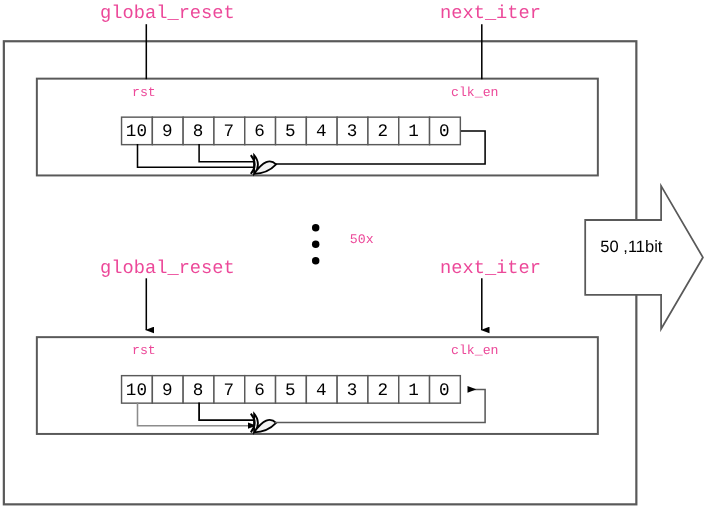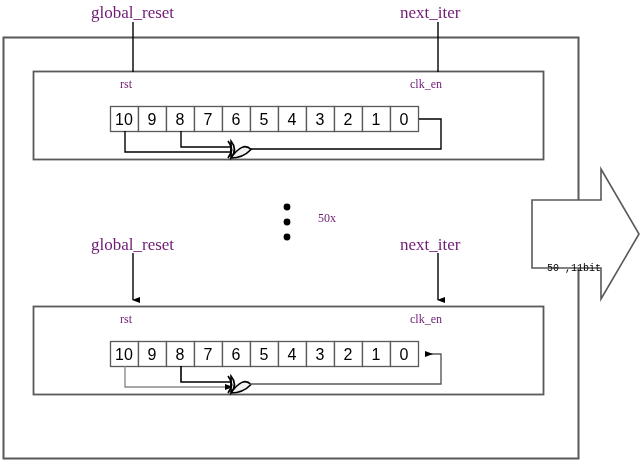--- a/index.html
+++ b/index.html
@@ -18,58 +18,57 @@
   svg.layer {
     position: absolute;
     left: 0;
     top: 0;
     width: 640px;
     height: 472px;
   }
   .lbl {
     position: absolute;
     white-space: nowrap;
-    color: #701a75;
-    font-family: Liberation Serif, serif;
+    color: #ec4899;
+    font-family: Liberation Mono, monospace;
     font-size: 17px;
     line-height: 1;
     text-align: center;
   }
   .lbl-port {
     font-size: 12px;
   }
   .lbl-50x {
     font-size: 12px;
   }
   .cellnum {
     position: absolute;
     color: #000000;
-    font-family: Liberation Sans, sans-serif;
+    font-family: Liberation Mono, monospace;
     font-size: 16px;
     line-height: 1;
     text-align: center;
     top: 0;
     height: 25px;
     display: flex;
     align-items: center;
     justify-content: center;
   }
   .regrow {
     position: absolute;
     height: 25px;
   }
   .arrowtext {
     position: absolute;
     color: #000000;
-    font-family: Liberation Mono, monospace;
-    font-size: 10px;
+    font-family: Liberation Sans, sans-serif;
+    font-size: 15px;
     line-height: 20px;
     text-align: center;
     white-space: nowrap;
-    margin-top: 44px;
   }
 </style>
 </head>
 <body>
 
 <div id="canvas">
 
   <svg class="layer" viewBox="0 0 640 472" xmlns="http://www.w3.org/2000/svg">
 
     <defs>

